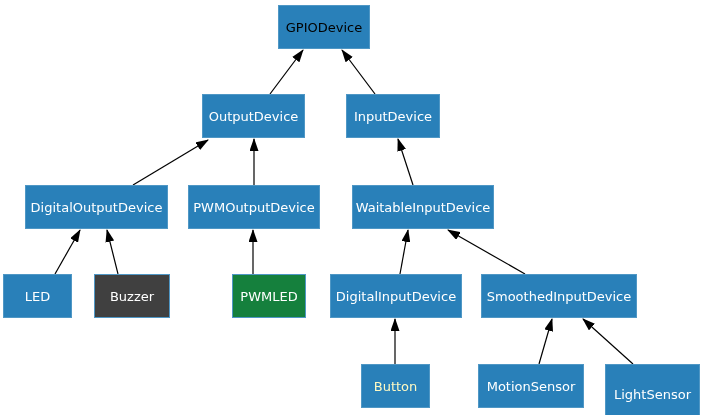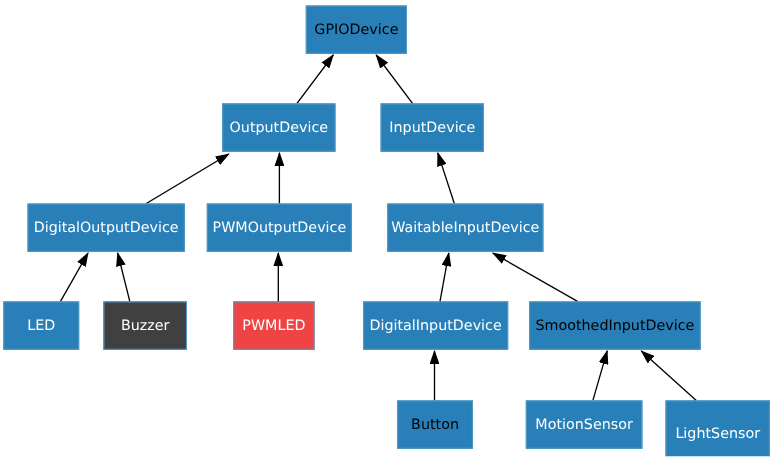--- a/index.html
+++ b/index.html
@@ -63,20 +63,20 @@
   </svg>
   <div>
       <div class="node" style="left: 278px; top: 5px; width: 92px; height: 44px; background: rgb(41, 128, 185); border: 1px solid rgb(79, 151, 197); color: #000000;">GPIODevice</div>
       <div class="node" style="left: 202px; top: 94px; width: 103px; height: 44px; background: rgb(41, 128, 185); border: 1px solid rgb(79, 151, 197); color: rgb(255, 255, 255);">OutputDevice</div>
       <div class="node" style="left: 346px; top: 94px; width: 94px; height: 44px; background: rgb(41, 128, 185); border: 1px solid rgb(79, 151, 197); color: rgb(255, 255, 255);">InputDevice</div>
       <div class="node" style="left: 25px; top: 185px; width: 143px; height: 44px; background: rgb(41, 128, 185); border: 1px solid rgb(79, 151, 197); color: rgb(255, 255, 255);">DigitalOutputDevice</div>
       <div class="node" style="left: 188px; top: 185px; width: 132px; height: 44px; background: rgb(41, 128, 185); border: 1px solid rgb(79, 151, 197); color: rgb(255, 255, 255);">PWMOutputDevice</div>
       <div class="node" style="left: 341px; top: 185px; width: 142px; height: 44px; background: rgb(41, 128, 185); border: 1px solid rgb(79, 151, 197); color: rgb(255, 255, 255); margin-left: 11px;">WaitableInputDevice</div>
       <div class="node" style="left: 3px; top: 274px; width: 69px; height: 44px; background: rgb(41, 128, 185); border: 1px solid rgb(79, 151, 197); color: rgb(255, 255, 255);">LED</div>
       <div class="node" style="left: 94px; top: 274px; width: 76px; height: 44px; background: #404040; border: 1px solid rgb(79, 151, 197); color: rgb(255, 255, 255);">Buzzer</div>
-      <div class="node" style="left: 212px; top: 274px; width: 74px; height: 44px; background: #ef4444; border: 1px solid rgb(79, 151, 197); color: rgb(255, 255, 255);">PWMLED</div>
+      <div class="node" style="left: 232px; top: 274px; width: 74px; height: 44px; background: #15803d; border: 1px solid rgb(79, 151, 197); color: rgb(255, 255, 255);">PWMLED</div>
       <div class="node" style="left: 330px; top: 274px; width: 132px; height: 44px; background: rgb(41, 128, 185); border: 1px solid rgb(79, 151, 197); color: rgb(255, 255, 255);">DigitalInputDevice</div>
-      <div class="node" style="left: 481px; top: 274px; width: 156px; height: 44px; background: rgb(41, 128, 185); border: 1px solid rgb(79, 151, 197); color: #000000;">SmoothedInputDevice</div>
-      <div class="node" style="left: 361px; top: 364px; width: 69px; height: 44px; background: rgb(41, 128, 185); border: 1px solid rgb(79, 151, 197); color: #000000;">Button</div>
+      <div class="node" style="left: 481px; top: 274px; width: 156px; height: 44px; background: rgb(41, 128, 185); border: 1px solid rgb(79, 151, 197); color: #ffffff;">SmoothedInputDevice</div>
+      <div class="node" style="left: 361px; top: 364px; width: 69px; height: 44px; background: rgb(41, 128, 185); border: 1px solid rgb(79, 151, 197); color: #fef9c3;">Button</div>
       <div class="node" style="left: 478px; top: 364px; width: 106px; height: 44px; background: rgb(41, 128, 185); border: 1px solid rgb(79, 151, 197); color: rgb(255, 255, 255);">MotionSensor</div>
       <div class="node" style="left: 605px; top: 364px; width: 95px; height: 60px; background: rgb(41, 128, 185); border: 1px solid rgb(79, 151, 197); color: rgb(255, 255, 255);">LightSensor</div>
     </div>
 </div>
 
 </body></html>

